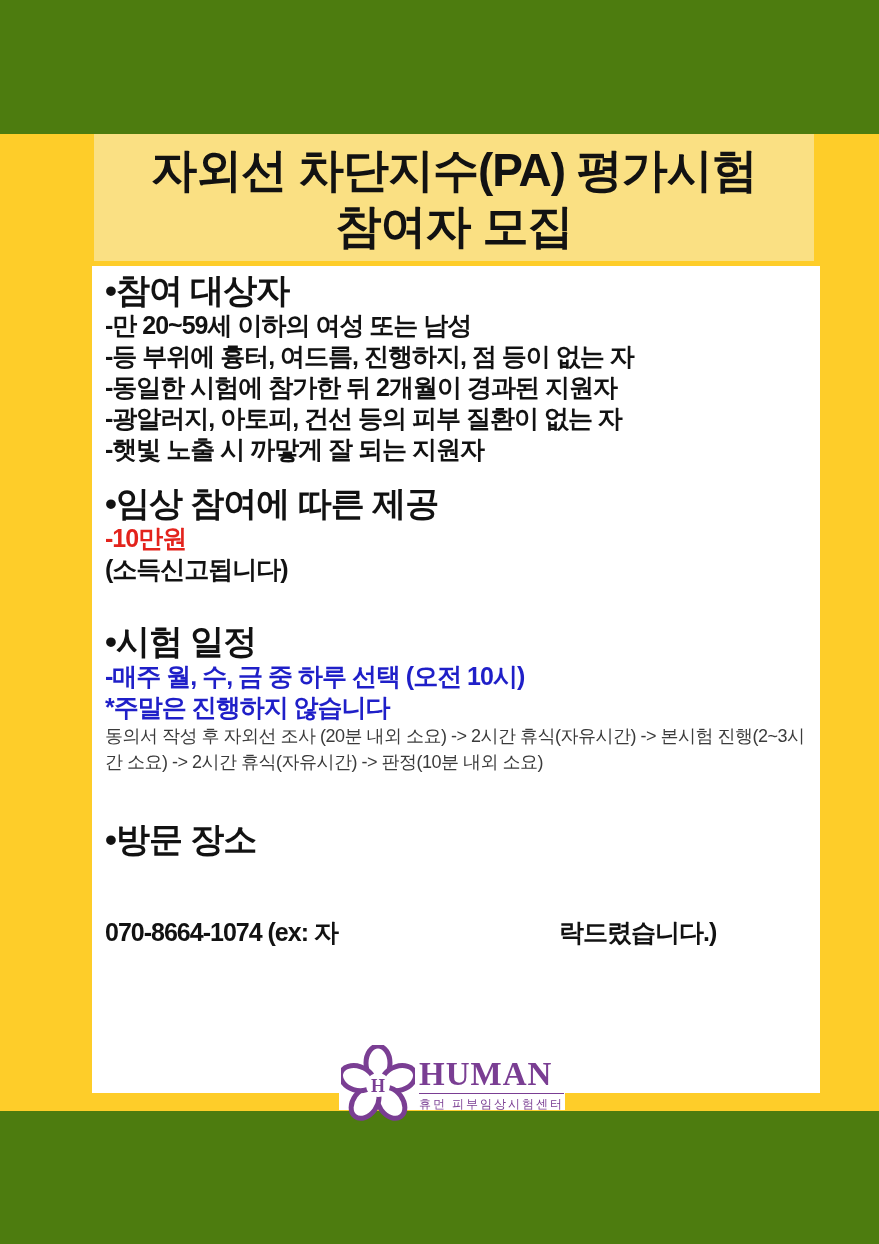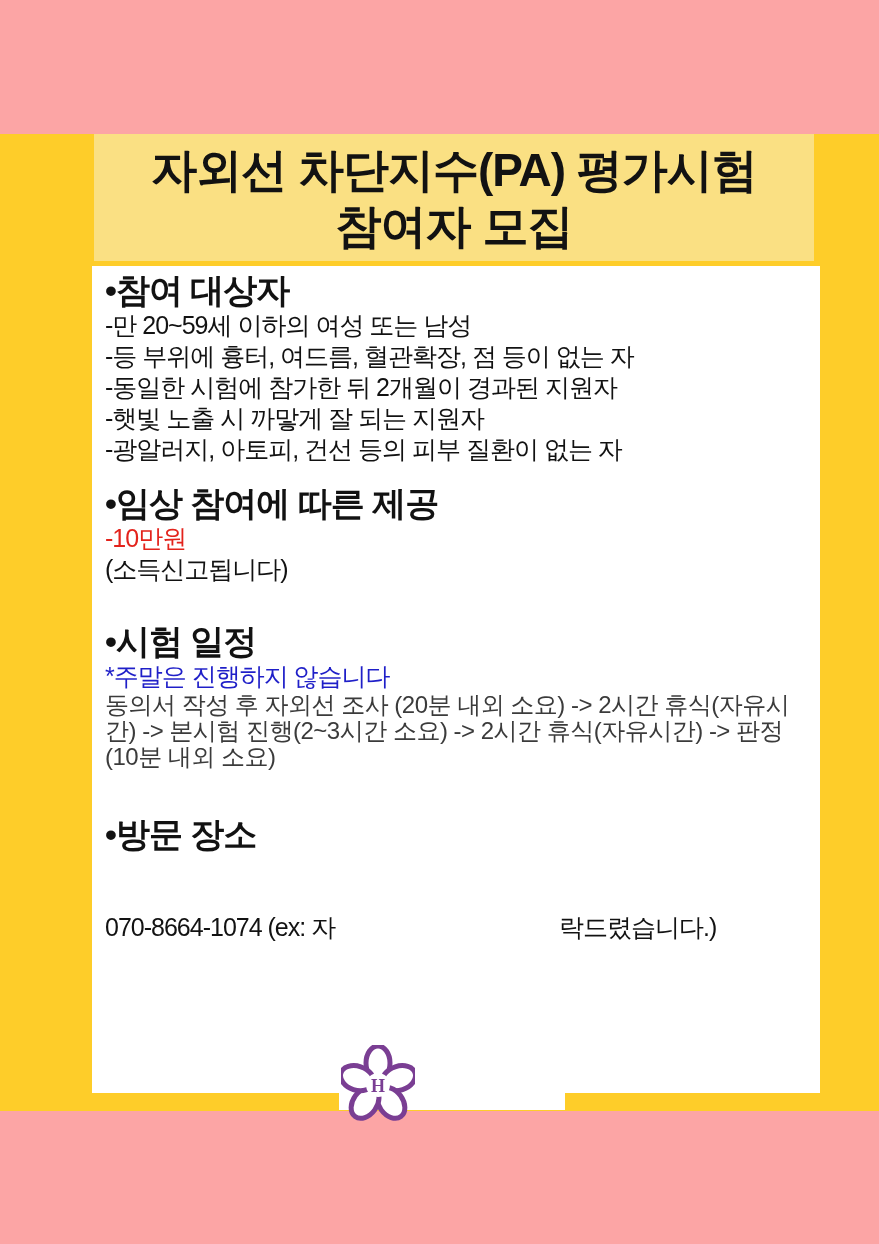--- a/index.html
+++ b/index.html
@@ -1,19 +1,19 @@
 <!DOCTYPE html>
 <html><head>
 <meta charset="utf-8">
 <style>
   html,body{margin:0;padding:0;background:#ffffff;}
   .page{
     position:relative;
     width:879px;height:1244px;
-    background:#fca5a5;
+    background:#4d7c0f;
     font-family:"Liberation Sans", sans-serif;
     overflow:hidden;
   }
   .yellow-bg{
     position:absolute;left:0;top:134px;width:879px;height:977px;
     background:#fecd29;
   }
   .title-band{
     position:absolute;left:94px;top:134px;width:720px;height:127px;
     background:#fae083;
@@ -26,27 +26,27 @@
   .content-box{
     position:absolute;left:92px;top:266px;width:728px;height:827px;
     background:#ffffff;
     padding:4px 8px 0 13px;box-sizing:border-box;
   }
   .sec-head{
     font-size:34px;font-weight:800;color:#121212;line-height:40px;
     letter-spacing:-1px;white-space:nowrap;
   }
   .b-line{
-    font-size:25px;font-weight:400;color:#121212;line-height:31px;
+    font-size:25px;font-weight:700;color:#121212;line-height:31px;
     letter-spacing:-1px;white-space:nowrap;
   }
   .red{color:#e3231c;}
   .blue{color:#1f1fc8;}
   .detail{
-    font-size:24px;font-weight:400;color:#3b3b3b;line-height:26px;
+    font-size:18px;font-weight:400;color:#3b3b3b;line-height:26px;
     letter-spacing:-0.5px;width:700px;
   }
   .sec2{margin-top:18px;}
   .sec3{margin-top:36px;}
   .sec4{margin-top:44px;}
   .sec5{margin-top:58px;}
   .phone-line{position:relative;height:31px;}
   .phone-suffix{position:absolute;left:454px;top:0;}
   .logo-box{
     position:absolute;left:339px;top:1043px;width:226px;height:67px;
@@ -77,34 +77,35 @@
   <div class="title-band">
     <div class="title-line">자외선 차단지수(PA) 평가시험</div>
     <div class="title-line">참여자 모집</div>
   </div>
 
   <div class="content-box">
 
     <div>
       <div class="sec-head">•참여 대상자</div>
       <div class="b-line">-만 20~59세 이하의 여성 또는 남성</div>
-      <div class="b-line">-등 부위에 흉터, 여드름, 혈관확장, 점 등이 없는 자</div>
+      <div class="b-line">-등 부위에 흉터, 여드름, 진행하지, 점 등이 없는 자</div>
       <div class="b-line">-동일한 시험에 참가한 뒤 2개월이 경과된 지원자</div>
+      <div class="b-line">-광알러지, 아토피, 건선 등의 피부 질환이 없는 자</div>
       <div class="b-line">-햇빛 노출 시 까맣게 잘 되는 지원자</div>
-      <div class="b-line">-광알러지, 아토피, 건선 등의 피부 질환이 없는 자</div>
     </div>
 
     <div class="sec2">
       <div class="sec-head">•임상 참여에 따른 제공</div>
       <div class="b-line red">-10만원</div>
       <div class="b-line">(소득신고됩니다)</div>
     </div>
 
     <div class="sec3">
       <div class="sec-head">•시험 일정</div>
+      <div class="b-line blue">-매주 월, 수, 금 중 하루 선택 (오전 10시)</div>
       <div class="b-line blue">*주말은 진행하지 않습니다</div>
       <div class="detail">동의서 작성 후 자외선 조사 (20분 내외 소요) -&gt; 2시간 휴식(자유시간) -&gt; 본시험 진행(2~3시간 소요) -&gt; 2시간 휴식(자유시간) -&gt; 판정(10분 내외 소요)</div>
     </div>
 
     <div class="sec4">
       <div class="sec-head">•방문 장소</div>
     </div>
 
     <div class="sec5">
       <div class="b-line phone-line">
@@ -120,15 +121,19 @@
       <g fill="#ffffff" stroke="#7a3e93" stroke-width="5">
         <ellipse cx="37" cy="18" rx="12" ry="17"></ellipse>
         <ellipse cx="37" cy="18" rx="12" ry="17" transform="rotate(72 37 40)"></ellipse>
         <ellipse cx="37" cy="18" rx="12" ry="17" transform="rotate(144 37 40)"></ellipse>
         <ellipse cx="37" cy="18" rx="12" ry="17" transform="rotate(216 37 40)"></ellipse>
         <ellipse cx="37" cy="18" rx="12" ry="17" transform="rotate(288 37 40)"></ellipse>
       </g>
       <circle cx="37" cy="40" r="12" fill="#ffffff"></circle>
       <text x="37" y="47" text-anchor="middle" font-family="Liberation Serif, serif" font-size="18" font-weight="bold" fill="#7a3e93">H</text>
     </svg>
+    <div class="logo-text">
+      <div class="logo-word">HUMAN</div>
+      <div class="logo-sub">휴먼 피부임상시험센터</div>
+    </div>
   </div>
 
 </div>
 
 </body></html>

